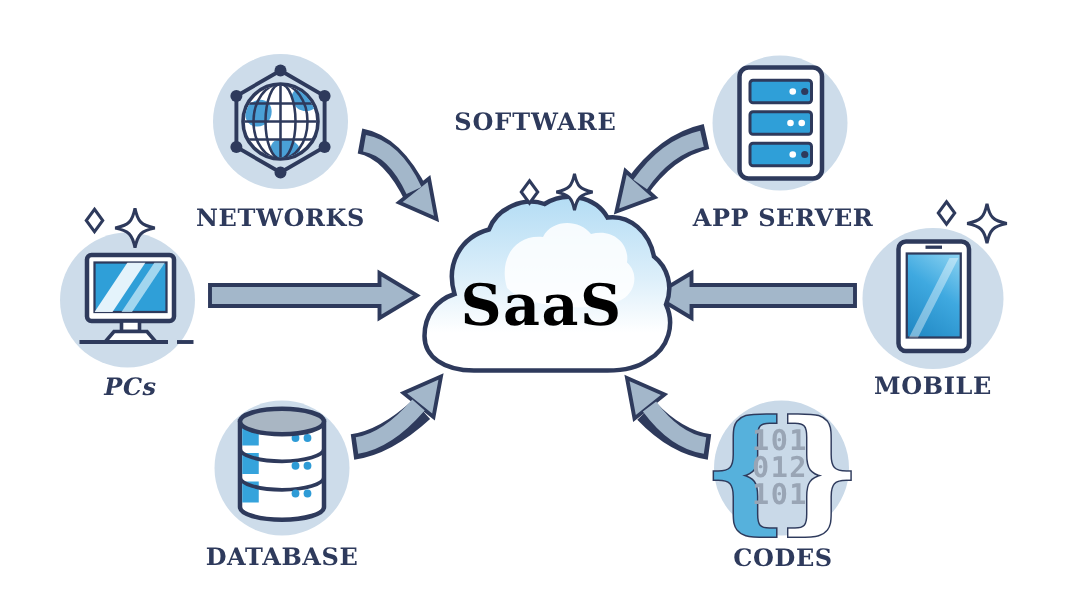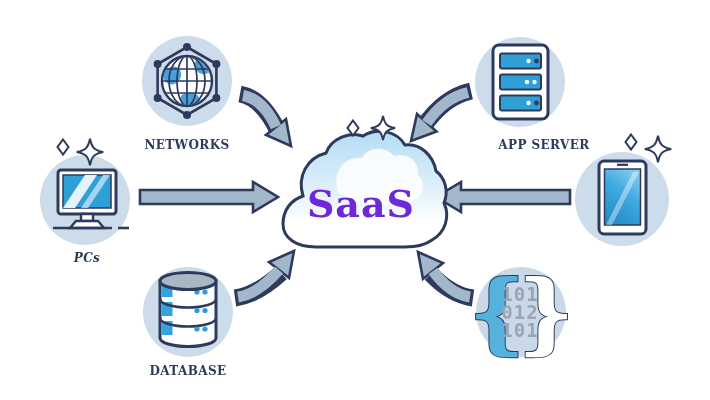--- a/index.html
+++ b/index.html
@@ -3,31 +3,31 @@
 <meta charset="utf-8">
 <style>
   html,body{margin:0;padding:0;background:#ffffff;}
   .stage{
     position:relative;width:710px;height:400px;background:#ffffff;overflow:hidden;
     font-family:"DejaVu Serif","Liberation Serif",serif;
   }
   .stage svg{position:absolute;left:0;top:0;}
   .label{
     position:absolute;transform:translate(-50%,-50%);
-    font-weight:bold;color:#2e3a5c;font-size:12px;letter-spacing:0.4px;
+    font-weight:bold;color:#2e3a5c;font-size:16px;letter-spacing:0.4px;
     white-space:nowrap;
   }
   .title{
     position:absolute;transform:translate(-50%,-50%);
     font-weight:bold;color:#2e3a5c;font-size:16px;letter-spacing:0.6px;
     text-align:center;line-height:19px;white-space:nowrap;
   }
   .saas{
     position:absolute;transform:translate(-50%,-50%);
-    font-weight:bold;color:#6d28d9;font-size:38px;letter-spacing:1px;
+    font-weight:bold;color:#000000;font-size:38px;letter-spacing:1px;
   }
   .binary{
     position:absolute;transform:translate(-50%,-50%);
     font-family:"DejaVu Sans Mono","Liberation Mono",monospace;
     font-weight:bold;color:#99a5b5;font-size:19px;line-height:18px;
     text-align:right;letter-spacing:1px;
   }
 </style>
 </head>
 <body>
@@ -189,28 +189,31 @@
       <use href="#sparkDiamond" transform="translate(353,128)" stroke-width="2"></use>
       <use href="#sparkStar" transform="translate(383,128) scale(1.1)" stroke-width="1.8"></use>
       <use href="#sparkDiamond" transform="translate(63,147)" stroke-width="2"></use>
       <use href="#sparkStar" transform="translate(90,152) scale(1.2)" stroke-width="1.7"></use>
       <use href="#sparkDiamond" transform="translate(631,142)" stroke-width="2"></use>
       <use href="#sparkStar" transform="translate(658,149) scale(1.2)" stroke-width="1.7"></use>
     </g>
   </svg>
 
   <div class="title" style="left:357px;top:81px;">
+    <div>SOFTWARE</div>
   </div>
 
   <div class="saas" style="left:361px;top:203px;">SaaS</div>
 
   <div class="label" style="left:187px;top:145px;">NETWORKS</div>
-  <div class="label" style="left:544px;top:145px;">APP SERVER</div>
+  <div class="label" style="left:522px;top:145px;">APP SERVER</div>
   <div class="label" style="left:87px;top:258px;font-style:italic;">PCs</div>
+  <div class="label" style="left:622px;top:257px;">MOBILE</div>
   <div class="label" style="left:188px;top:371px;">DATABASE</div>
+  <div class="label" style="left:522px;top:372px;">CODES</div>
 
   <div class="binary" style="left:520px;top:312px;">
     <div>101</div>
     <div>012</div>
     <div>101</div>
   </div>
 
 </div>
 
 </body></html>

